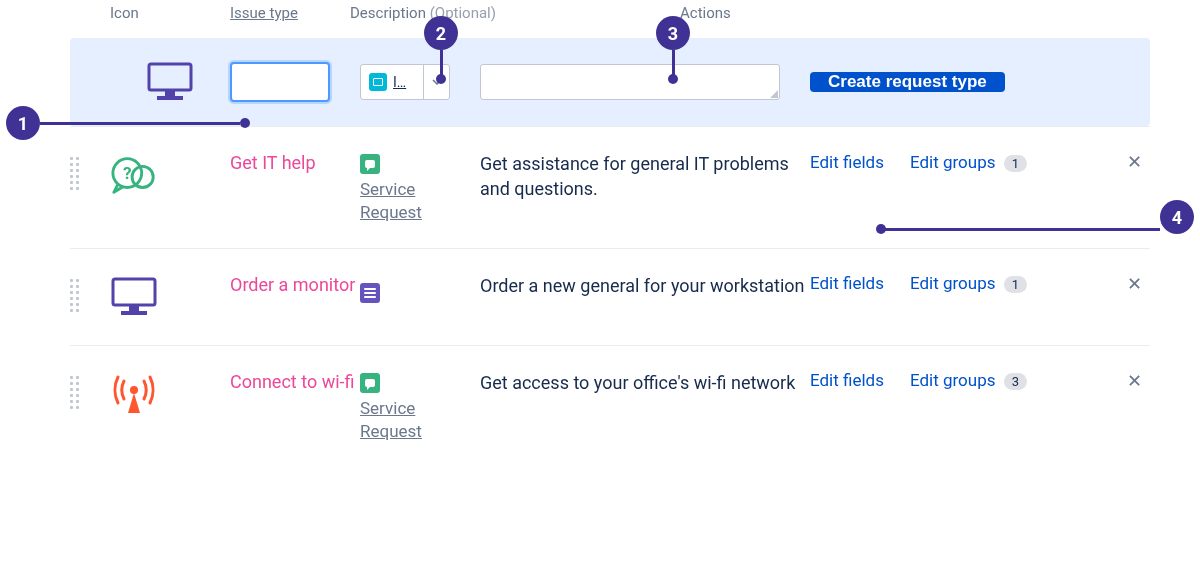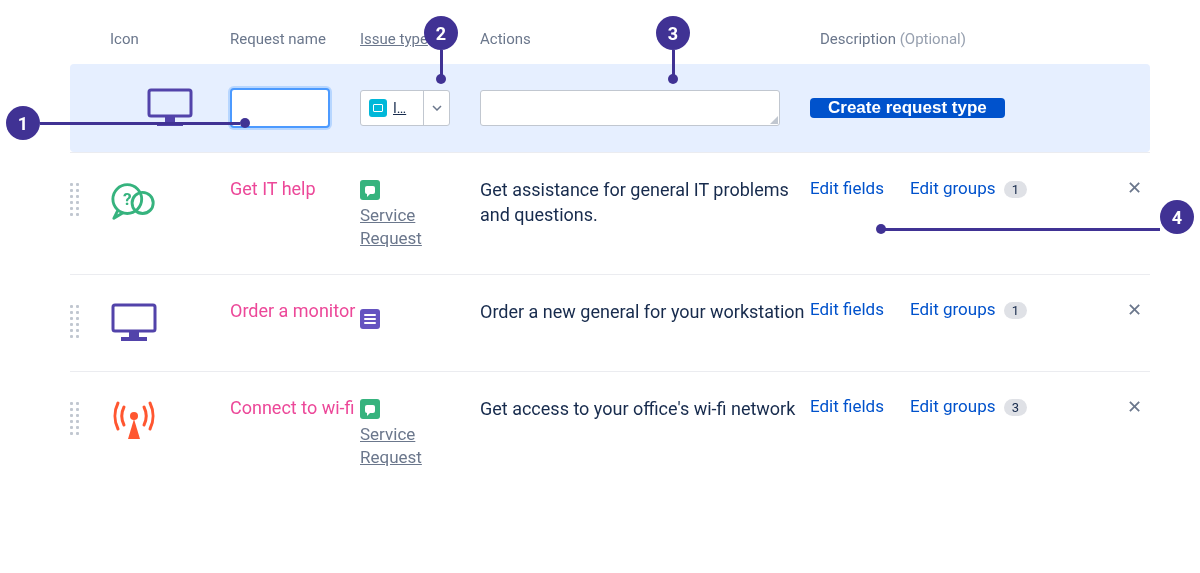--- a/index.html
+++ b/index.html
@@ -9,21 +9,20 @@
     font-family: -apple-system, BlinkMacSystemFont, "Segoe UI", Roboto, Helvetica, Arial, sans-serif;
     font-size: 16px;
     color: #172B4D;
     background: #fff;
     width: 1200px;
     position: relative;
   }
   .table {
     width: 1080px;
     margin-left: 70px;
-    margin-top: 26px;
   }
   .row {
     display: flex;
     align-items: flex-start;
   }
   .col-drag   { width: 40px;  flex: 0 0 40px; }
   .col-icon   { width: 120px; flex: 0 0 120px; }
   .col-name   { width: 130px; flex: 0 0 130px; }
   .col-issue  { width: 120px; flex: 0 0 120px; text-decoration: underline; }
   .col-desc   { width: 330px; flex: 0 0 330px; }
@@ -183,27 +182,26 @@
   .sq-icon span{width:10px;height:8px;border:1.5px solid #fff;border-radius:1px;display:block;}
 </style>
 </head>
 <body>
 
 <div class="table">
 
   <div class="row header">
     <div class="col-drag"></div>
     <div class="cell col-icon">Icon</div>
-    <div class="cell col-name">Request name</div>
     <div class="cell col-issue">Issue type</div>
-    <div class="cell col-actions">Actions</div>
     <div class="cell col-desc">
       <span>Description</span>
       <span class="optional">(Optional)</span>
     </div>
+    <div class="cell col-actions">Actions</div>
   </div>
 
   <div class="row create-row">
     <div class="col-drag"></div>
     <div class="col-icon">
       <span class="req-icon">
         <svg width="46" height="40" viewBox="0 0 46 40">
           <rect x="2" y="2" width="42" height="26" rx="2" fill="none" stroke="#5243AA" stroke-width="3"></rect>
           <rect x="18" y="28" width="10" height="6" fill="#5243AA"></rect>
           <rect x="10" y="34" width="26" height="4" fill="#5243AA"></rect>

